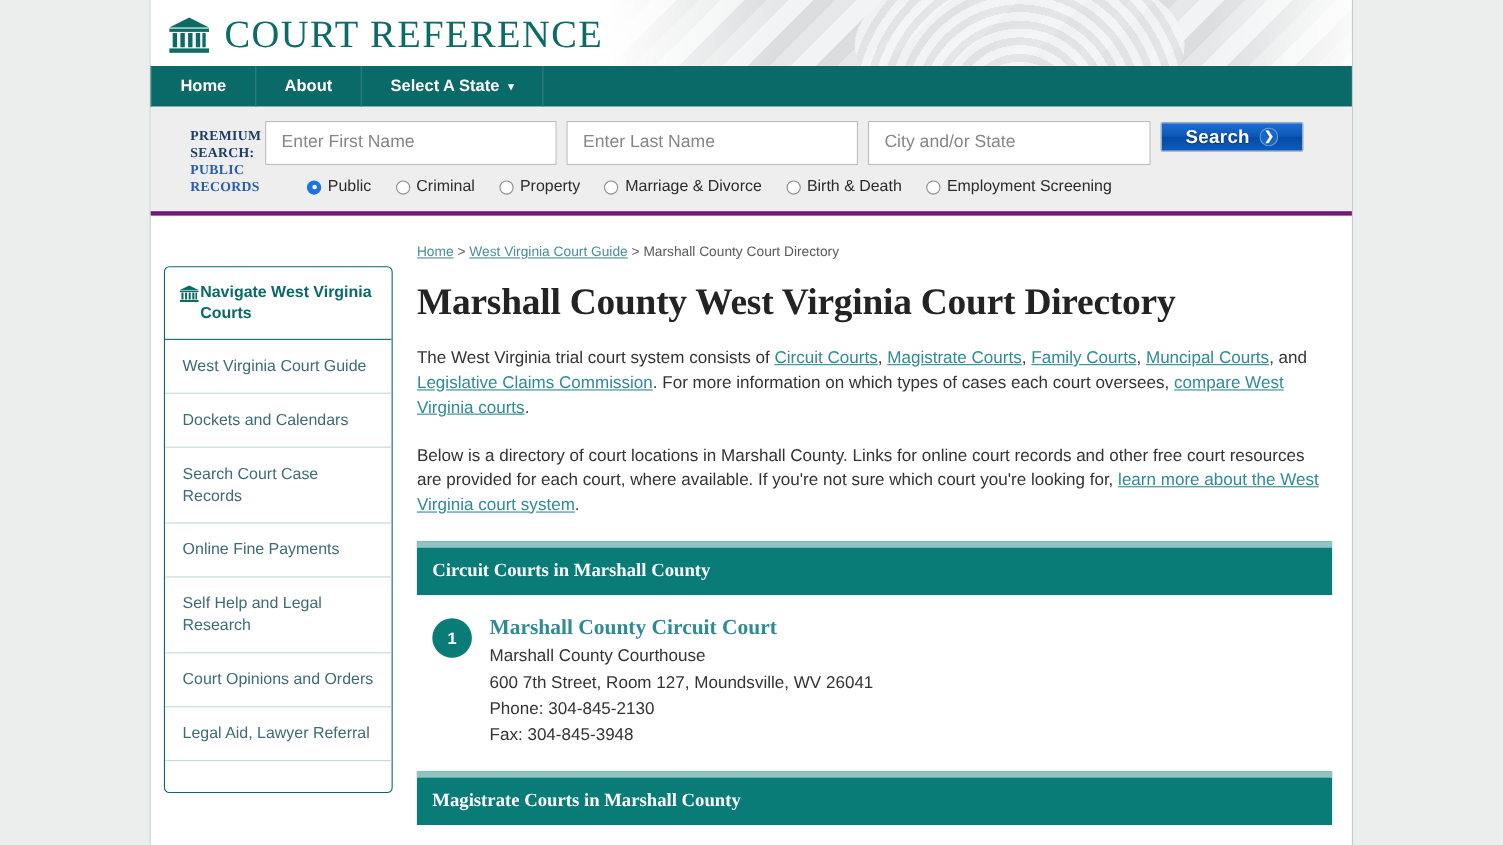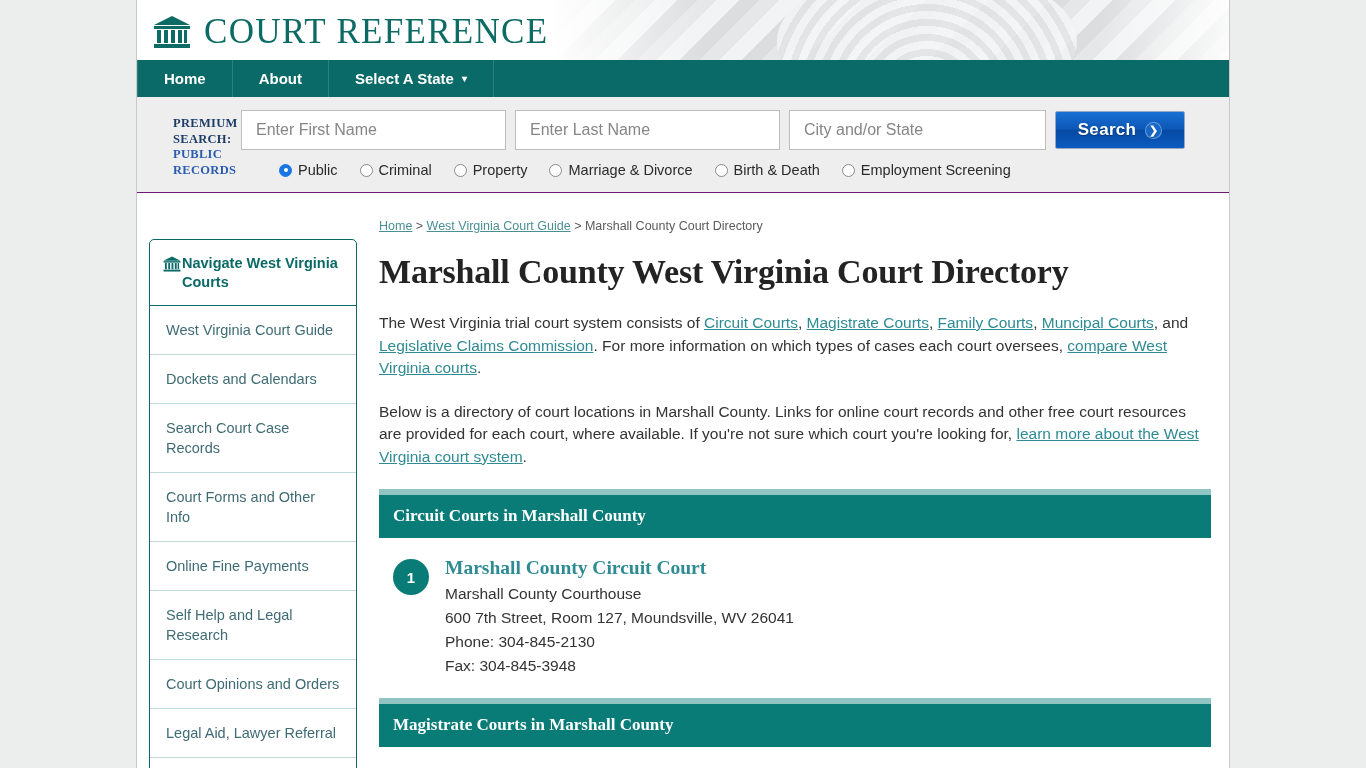--- a/index.html
+++ b/index.html
@@ -75,21 +75,21 @@
     border-right: 1px solid #2d817e;
     white-space: nowrap;
     cursor: pointer;
   }
   .nav-item:first-child { border-left: 1px solid #2d817e; }
   .nav-caret { margin-left: 8px; font-size: 10px; }
 
   
   .psearch {
     background: #eeeeee;
-    border-bottom: 1px solid #701a75;
+    border-bottom: 4px solid #701a75;
     padding: 13px 0 14px 0;
     display: flex;
     align-items: flex-start;
   }
   .psearch-label {
     width: 104px;
     padding-left: 36px;
     font-family: "Liberation Serif", serif;
     font-weight: bold;
     font-size: 12.5px;
@@ -113,21 +113,21 @@
     color: #333;
     padding: 0 14px;
     font-family: "Liberation Sans", sans-serif;
     outline: none;
   }
   .ps-input::placeholder { color: #868686; }
   #first-name-input { width: 265px; }
   #last-name-input  { width: 265px; }
   #city-state-input { width: 257px; }
   .ps-search-btn {
-    width: 130px; height: 38px;
+    width: 130px; height: 27px;
     margin-top: 1px;
     border: 1px solid #9aa6c2;
     border-radius: 2px;
     background: linear-gradient(to bottom, #1a6fd4 0%, #0d57b5 48%, #0549a3 50%, #0b5cc0 100%);
     color: #ffffff;
     font-size: 17px;
     font-weight: bold;
     letter-spacing: .3px;
     cursor: pointer;
     display: flex; align-items: center; justify-content: center; gap: 9px;
@@ -359,23 +359,20 @@
         <div class="side-item">
           <span>West Virginia Court Guide</span>
         </div>
         <div class="side-item">
           <span>Dockets and Calendars</span>
         </div>
         <div class="side-item">
           <span>Search Court Case Records</span>
         </div>
         <div class="side-item">
-          <span>Court Forms and Other Info</span>
-        </div>
-        <div class="side-item">
           <span>Online Fine Payments</span>
         </div>
         <div class="side-item">
           <span>Self Help and Legal Research</span>
         </div>
         <div class="side-item">
           <span>Court Opinions and Orders</span>
         </div>
         <div class="side-item">
           <span>Legal Aid, Lawyer Referral</span>

